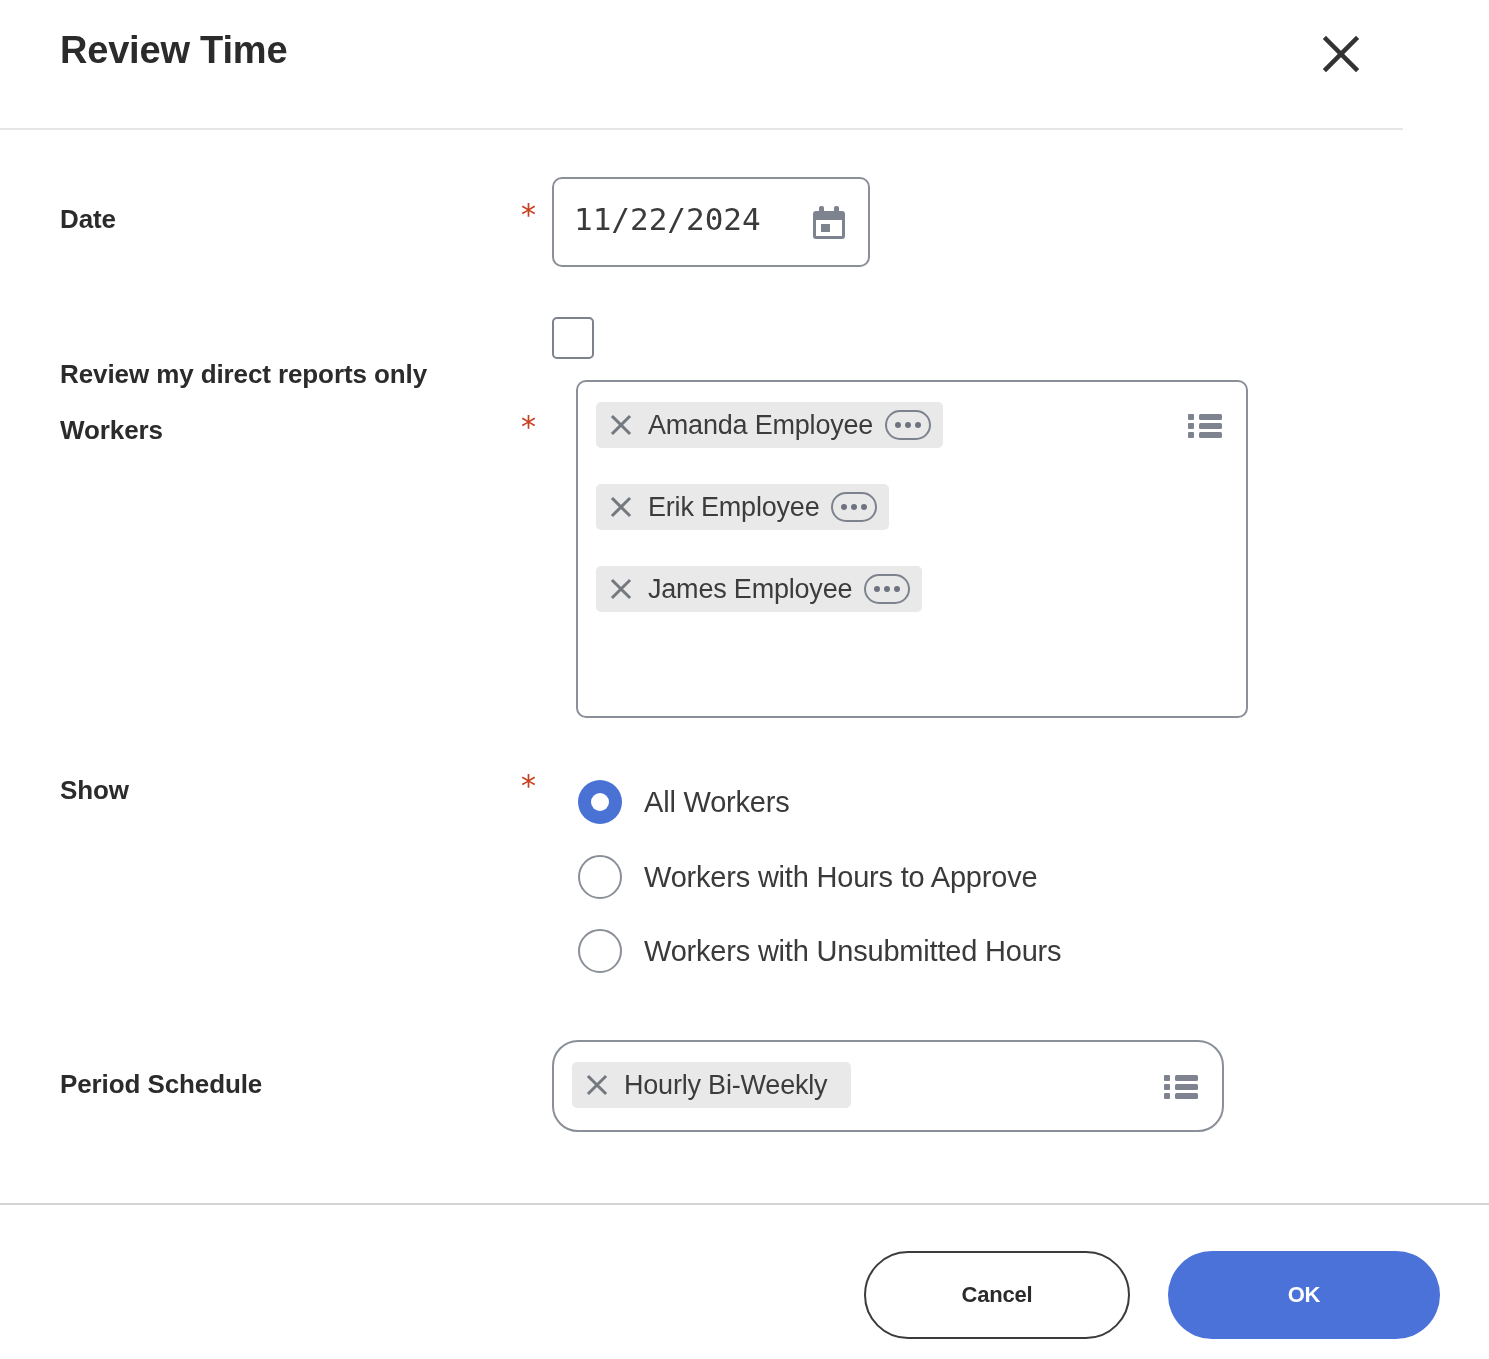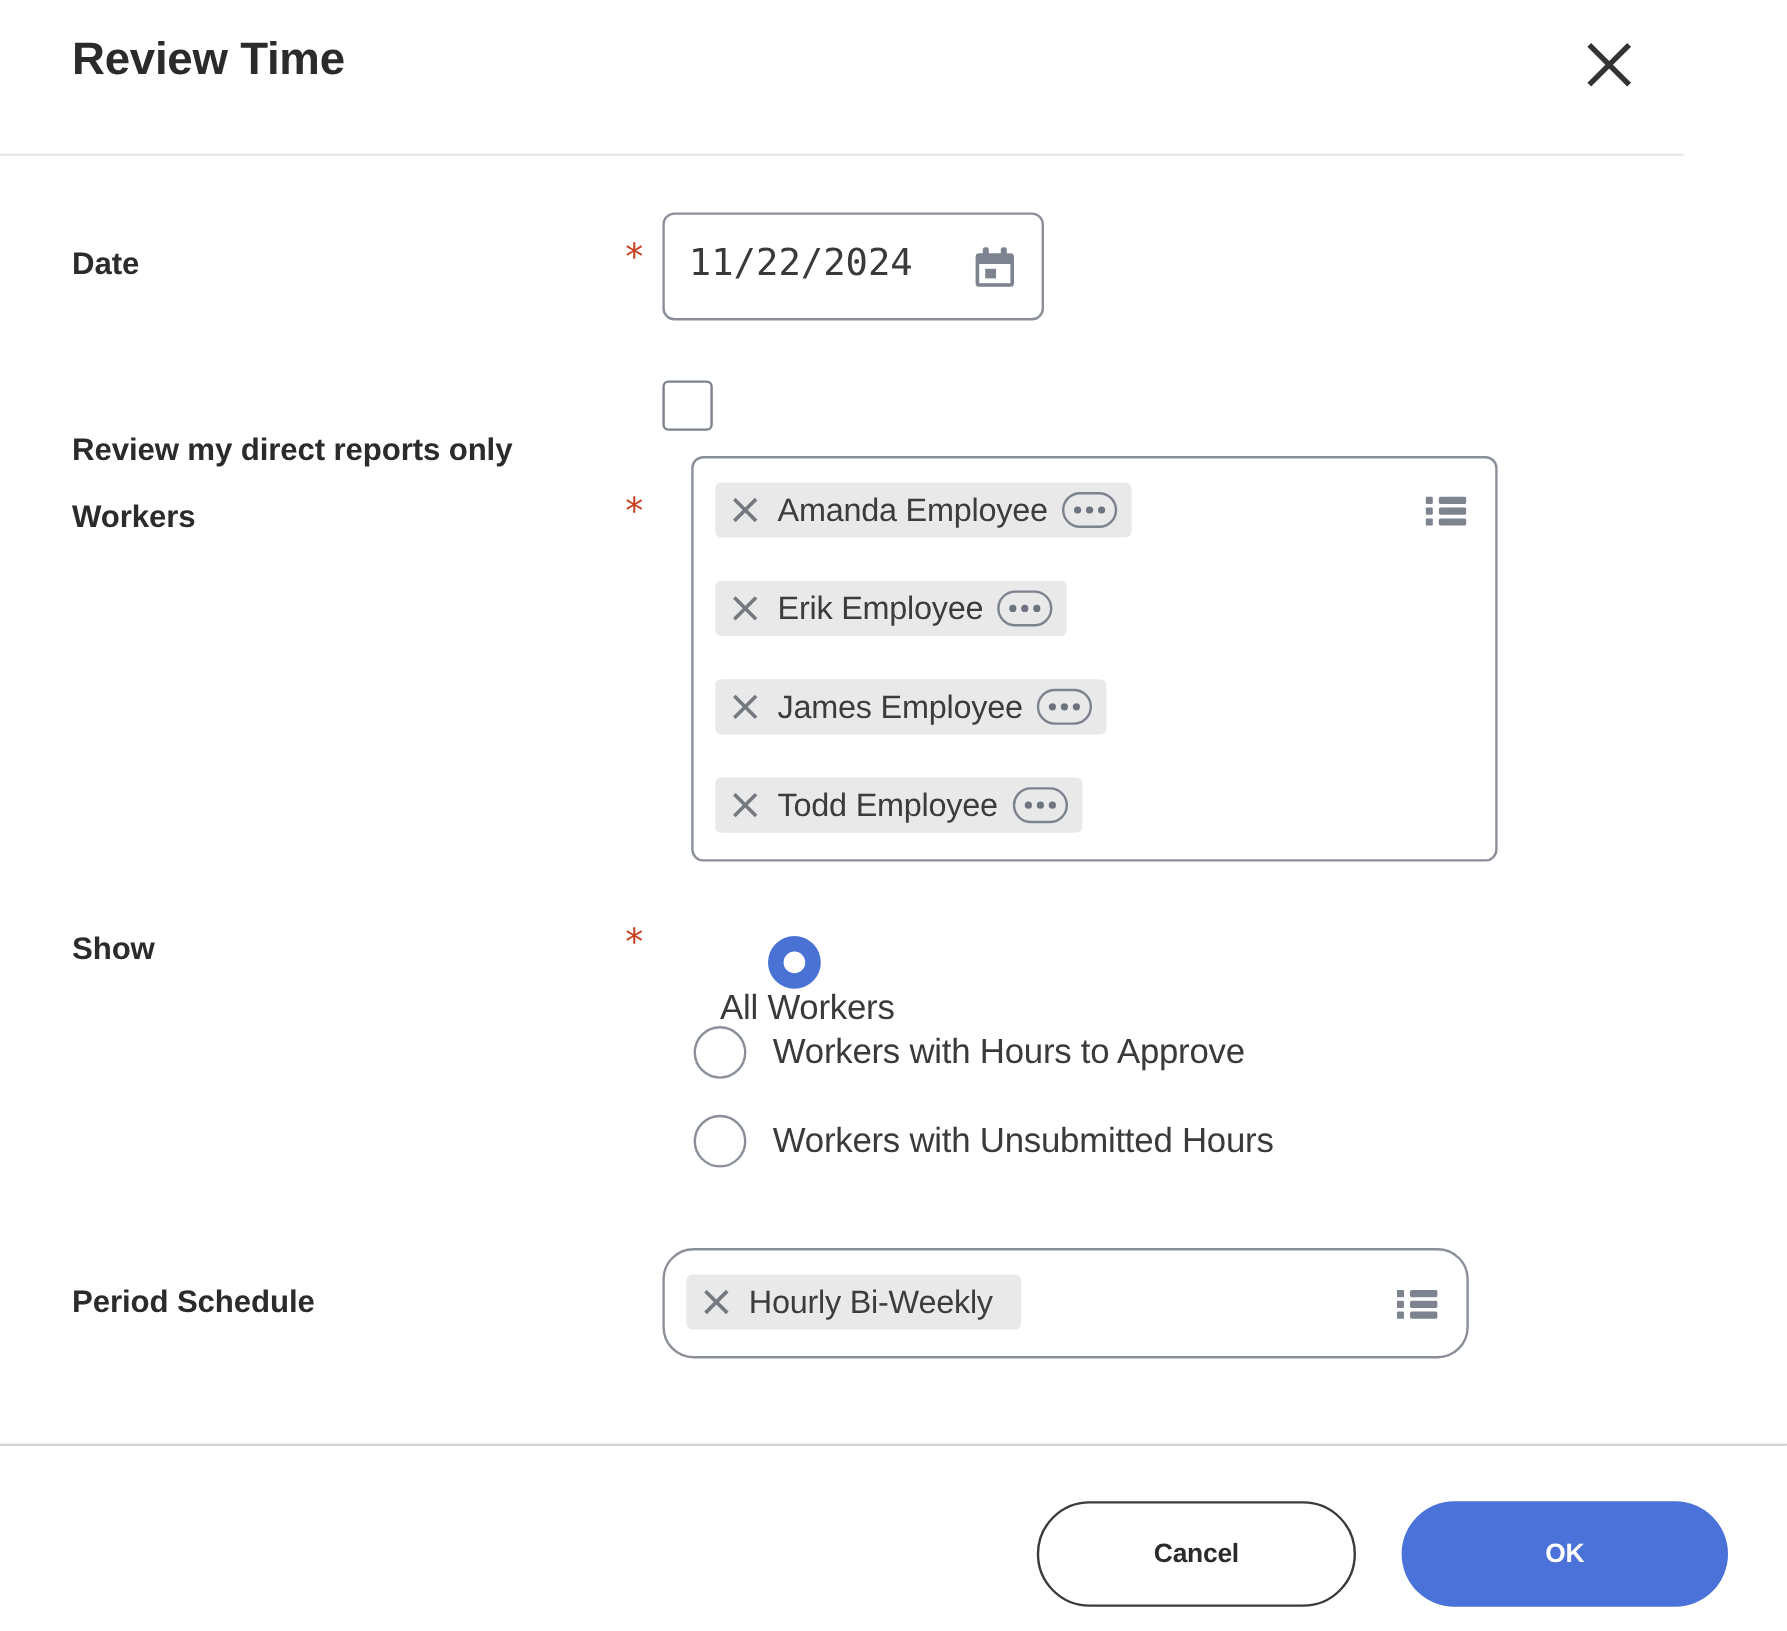--- a/index.html
+++ b/index.html
@@ -359,51 +359,37 @@
         </svg>
       </span>
       <span class="chip-label">James Employee</span>
       <span class="chip-more">
           <i></i>
           <i></i>
           <i></i>
         </span>
     </div>
 
-    <div class="chip" style="left:18px; top:266px;">
-      <span class="chip-x">
-        <svg width="24" height="24" viewBox="0 0 24 24">
-          <line x1="4" y1="4" x2="20" y2="20" stroke="#73797f" stroke-width="3" stroke-linecap="square"></line>
-          <line x1="20" y1="4" x2="4" y2="20" stroke="#73797f" stroke-width="3" stroke-linecap="square"></line>
-        </svg>
-      </span>
-      <span class="chip-label">Todd Employee</span>
-      <span class="chip-more">
-          <i></i>
-          <i></i>
-          <i></i>
-        </span>
-    </div>
 
     <span class="list-icon" id="workers-list-icon">
       <svg width="34" height="26" viewBox="0 0 34 26">
         <rect x="0" y="1" width="6" height="6" rx="1" fill="#7d8490"></rect>
         <rect x="0" y="10" width="6" height="6" rx="1" fill="#7d8490"></rect>
         <rect x="0" y="19" width="6" height="6" rx="1" fill="#7d8490"></rect>
         <rect x="11" y="1" width="23" height="6" rx="1.5" fill="#7d8490"></rect>
         <rect x="11" y="10" width="23" height="6" rx="1.5" fill="#7d8490"></rect>
         <rect x="11" y="19" width="23" height="6" rx="1.5" fill="#7d8490"></rect>
       </svg>
     </span>
   </div>
 
   <div class="row-label" style="left:60px; top:645px;">Show</div>
   <div class="req-star" style="left:521px; top:641px;">*</div>
 
-  <div class="radio-row selected" style="top:650px;flex-direction:column;">
+  <div class="radio-row selected" style="top:650px;">
     <span class="radio-outer"></span>
     <span class="radio-label">All Workers</span>
   </div>
   <div class="radio-row" style="top:725px;">
     <span class="radio-outer"></span>
     <span class="radio-label">Workers with Hours to Approve</span>
   </div>
   <div class="radio-row" style="top:799px;">
     <span class="radio-outer"></span>
     <span class="radio-label">Workers with Unsubmitted Hours</span>

